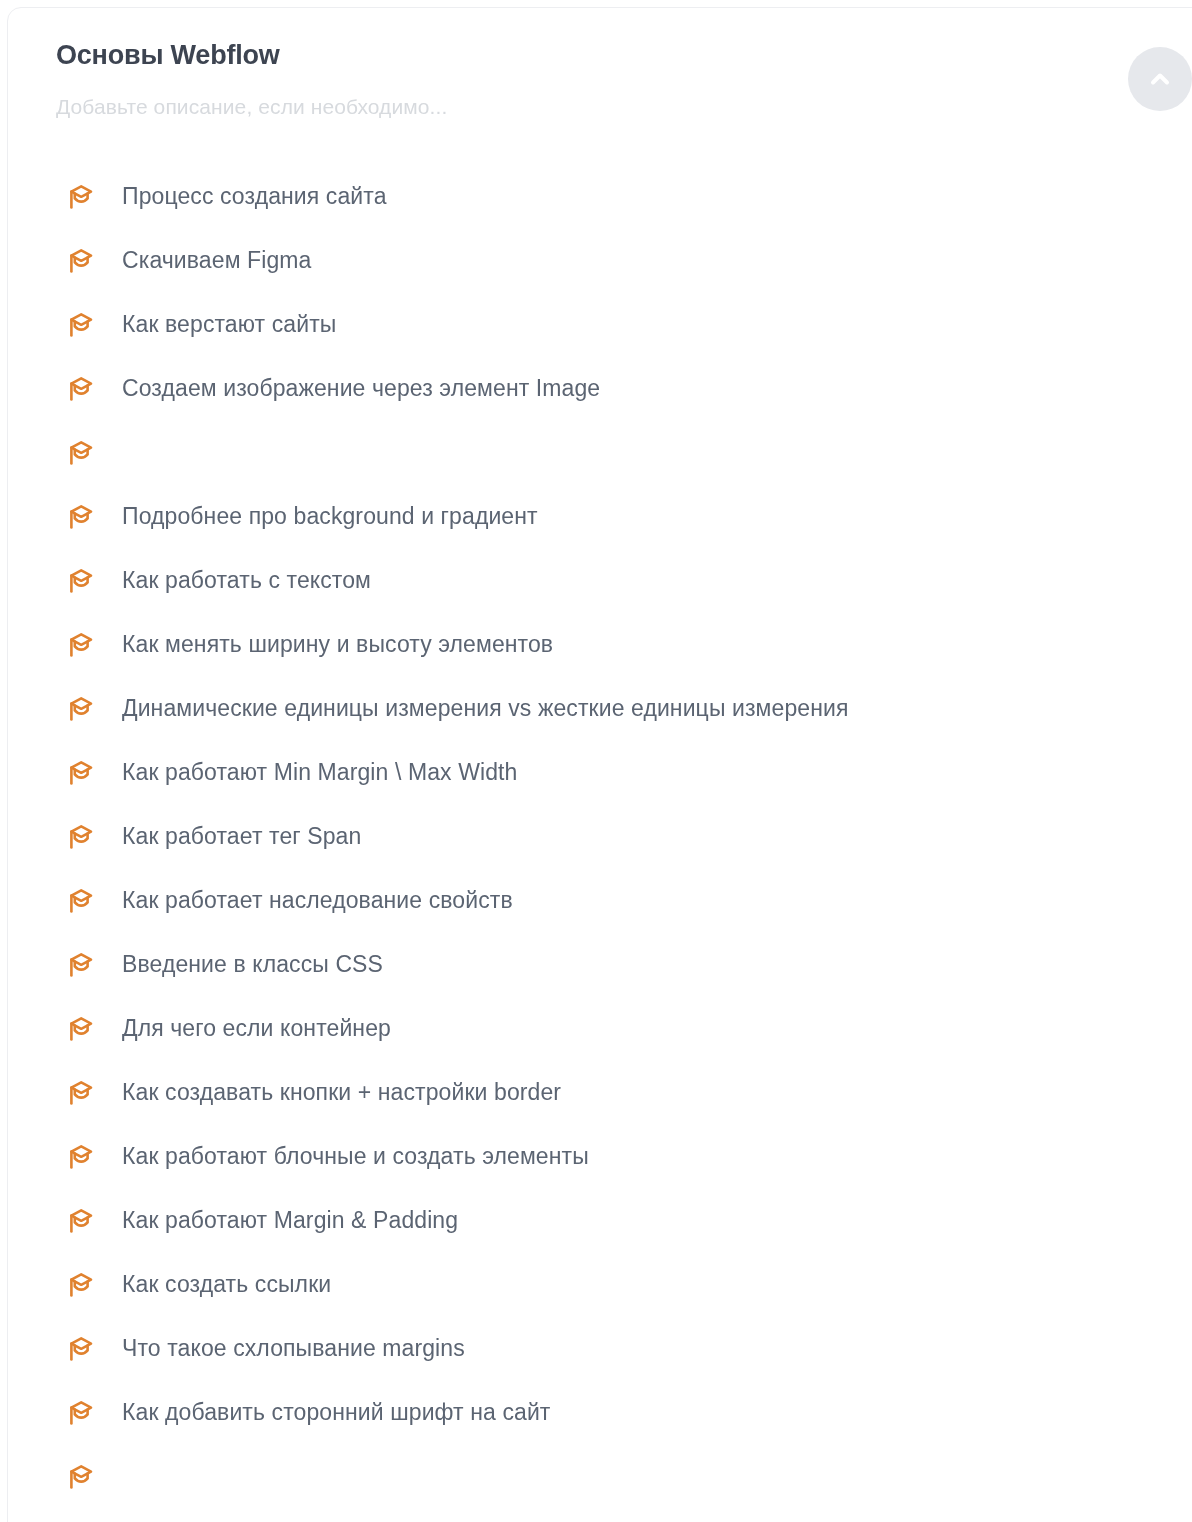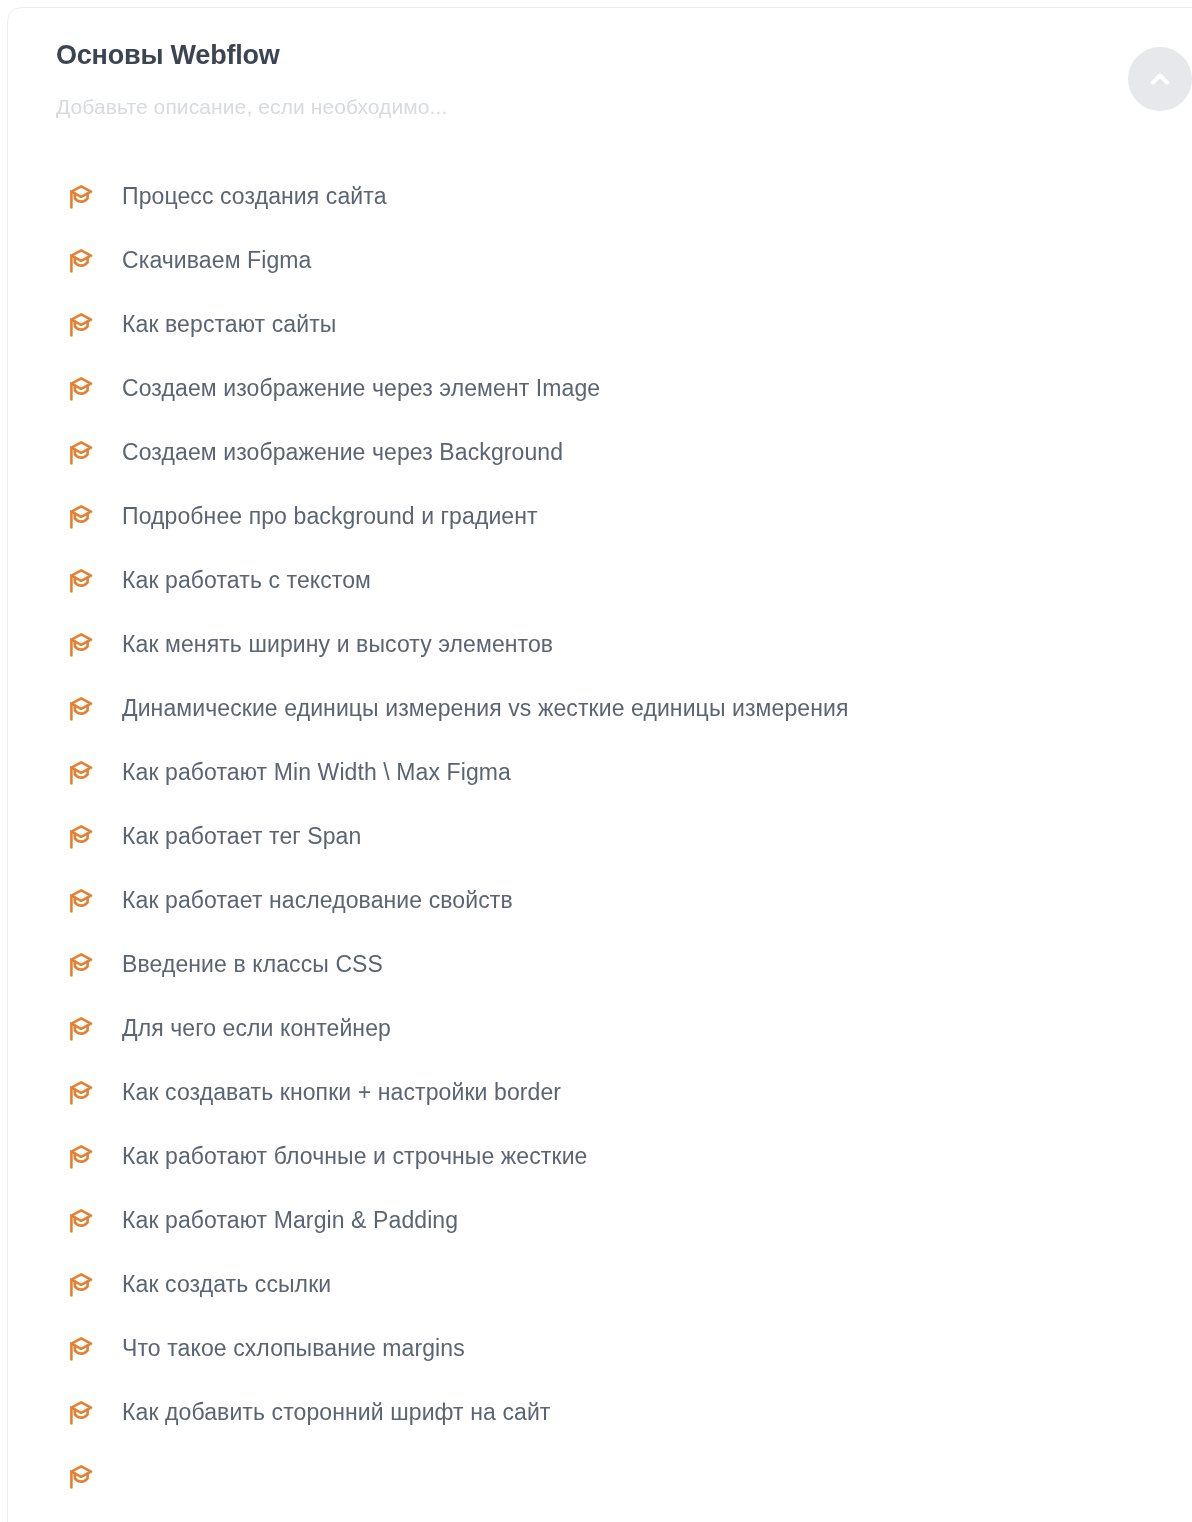--- a/index.html
+++ b/index.html
@@ -162,21 +162,20 @@
     <span class="lesson-label">Создаем изображение через элемент Image</span>
   </li>
         <li class="lesson-item">
     <span class="lesson-icon">
       <svg width="30" height="28" viewBox="0 0 30 28" fill="none" aria-hidden="true">
         <path d="M5.4 8.6L15.2 3.4L25 8.6L15.2 13.8L5.4 8.6Z" stroke="#e0822f" stroke-width="2.6" stroke-linejoin="round" stroke-linecap="round"></path>
         <path d="M8.8 10.6V15.4C8.8 15.4 11.3 18.6 15.2 18.6C19.1 18.6 21.6 15.4 21.6 15.4V10.6" stroke="#e0822f" stroke-width="2.6" stroke-linejoin="round" stroke-linecap="round"></path>
         <path d="M5.4 8.6V24.4" stroke="#e0822f" stroke-width="2.6" stroke-linecap="round"></path>
       </svg>
     </span>
-    <span class="lesson-label">Создаем изображение через Background</span>
   </li>
         <li class="lesson-item">
     <span class="lesson-icon">
       <svg width="30" height="28" viewBox="0 0 30 28" fill="none" aria-hidden="true">
         <path d="M5.4 8.6L15.2 3.4L25 8.6L15.2 13.8L5.4 8.6Z" stroke="#e0822f" stroke-width="2.6" stroke-linejoin="round" stroke-linecap="round"></path>
         <path d="M8.8 10.6V15.4C8.8 15.4 11.3 18.6 15.2 18.6C19.1 18.6 21.6 15.4 21.6 15.4V10.6" stroke="#e0822f" stroke-width="2.6" stroke-linejoin="round" stroke-linecap="round"></path>
         <path d="M5.4 8.6V24.4" stroke="#e0822f" stroke-width="2.6" stroke-linecap="round"></path>
       </svg>
     </span>
     <span class="lesson-label">Подробнее про background и градиент</span>
@@ -212,21 +211,21 @@
     <span class="lesson-label">Динамические единицы измерения vs жесткие единицы измерения</span>
   </li>
         <li class="lesson-item">
     <span class="lesson-icon">
       <svg width="30" height="28" viewBox="0 0 30 28" fill="none" aria-hidden="true">
         <path d="M5.4 8.6L15.2 3.4L25 8.6L15.2 13.8L5.4 8.6Z" stroke="#e0822f" stroke-width="2.6" stroke-linejoin="round" stroke-linecap="round"></path>
         <path d="M8.8 10.6V15.4C8.8 15.4 11.3 18.6 15.2 18.6C19.1 18.6 21.6 15.4 21.6 15.4V10.6" stroke="#e0822f" stroke-width="2.6" stroke-linejoin="round" stroke-linecap="round"></path>
         <path d="M5.4 8.6V24.4" stroke="#e0822f" stroke-width="2.6" stroke-linecap="round"></path>
       </svg>
     </span>
-    <span class="lesson-label">Как работают Min Width \ Max Figma</span>
+    <span class="lesson-label">Как работают Min Margin \ Max Width</span>
   </li>
         <li class="lesson-item">
     <span class="lesson-icon">
       <svg width="30" height="28" viewBox="0 0 30 28" fill="none" aria-hidden="true">
         <path d="M5.4 8.6L15.2 3.4L25 8.6L15.2 13.8L5.4 8.6Z" stroke="#e0822f" stroke-width="2.6" stroke-linejoin="round" stroke-linecap="round"></path>
         <path d="M8.8 10.6V15.4C8.8 15.4 11.3 18.6 15.2 18.6C19.1 18.6 21.6 15.4 21.6 15.4V10.6" stroke="#e0822f" stroke-width="2.6" stroke-linejoin="round" stroke-linecap="round"></path>
         <path d="M5.4 8.6V24.4" stroke="#e0822f" stroke-width="2.6" stroke-linecap="round"></path>
       </svg>
     </span>
     <span class="lesson-label">Как работает тег Span</span>
@@ -272,21 +271,21 @@
     <span class="lesson-label">Как создавать кнопки + настройки border</span>
   </li>
         <li class="lesson-item">
     <span class="lesson-icon">
       <svg width="30" height="28" viewBox="0 0 30 28" fill="none" aria-hidden="true">
         <path d="M5.4 8.6L15.2 3.4L25 8.6L15.2 13.8L5.4 8.6Z" stroke="#e0822f" stroke-width="2.6" stroke-linejoin="round" stroke-linecap="round"></path>
         <path d="M8.8 10.6V15.4C8.8 15.4 11.3 18.6 15.2 18.6C19.1 18.6 21.6 15.4 21.6 15.4V10.6" stroke="#e0822f" stroke-width="2.6" stroke-linejoin="round" stroke-linecap="round"></path>
         <path d="M5.4 8.6V24.4" stroke="#e0822f" stroke-width="2.6" stroke-linecap="round"></path>
       </svg>
     </span>
-    <span class="lesson-label">Как работают блочные и строчные жесткие</span>
+    <span class="lesson-label">Как работают блочные и создать элементы</span>
   </li>
         <li class="lesson-item">
     <span class="lesson-icon">
       <svg width="30" height="28" viewBox="0 0 30 28" fill="none" aria-hidden="true">
         <path d="M5.4 8.6L15.2 3.4L25 8.6L15.2 13.8L5.4 8.6Z" stroke="#e0822f" stroke-width="2.6" stroke-linejoin="round" stroke-linecap="round"></path>
         <path d="M8.8 10.6V15.4C8.8 15.4 11.3 18.6 15.2 18.6C19.1 18.6 21.6 15.4 21.6 15.4V10.6" stroke="#e0822f" stroke-width="2.6" stroke-linejoin="round" stroke-linecap="round"></path>
         <path d="M5.4 8.6V24.4" stroke="#e0822f" stroke-width="2.6" stroke-linecap="round"></path>
       </svg>
     </span>
     <span class="lesson-label">Как работают Margin &amp; Padding</span>

